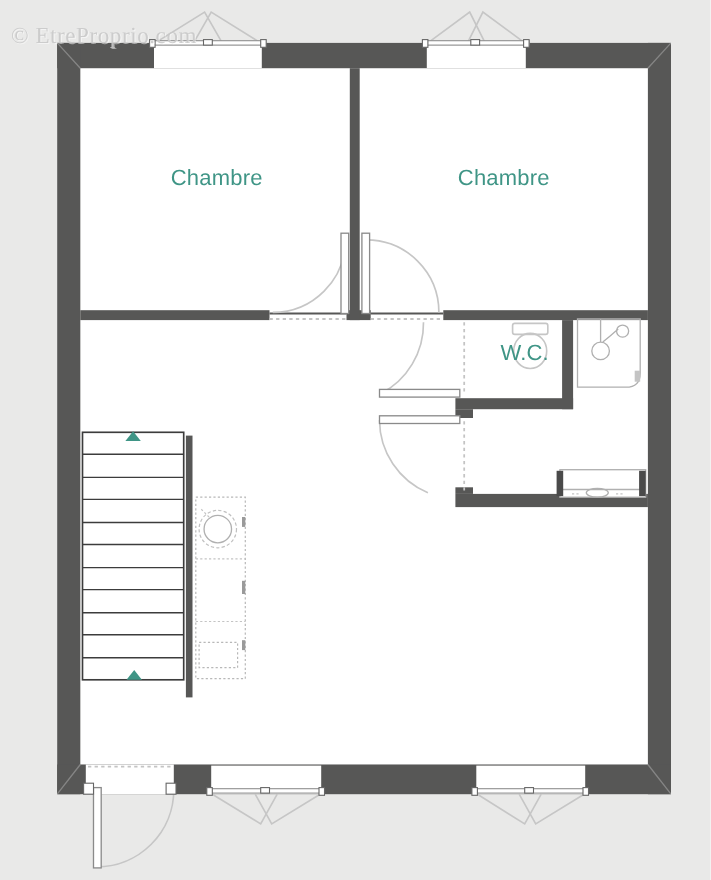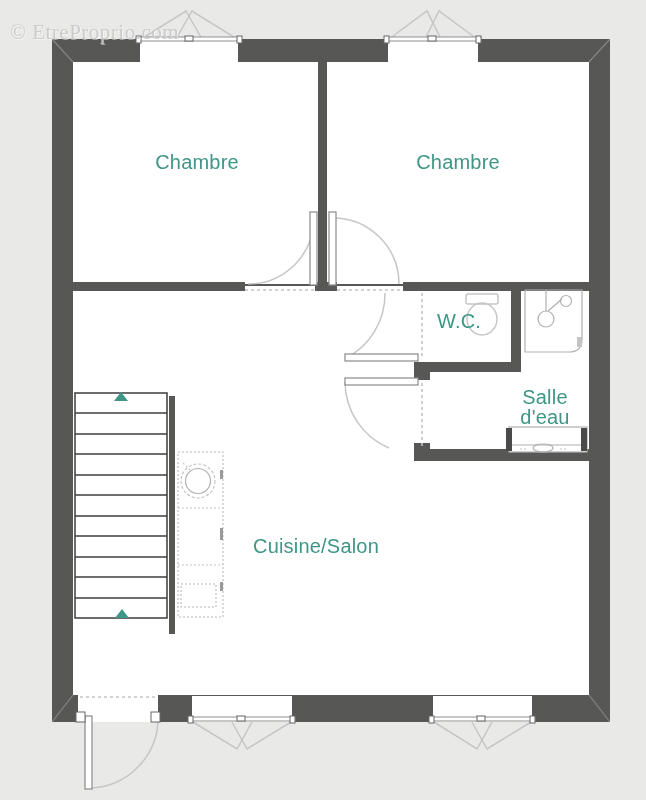--- a/index.html
+++ b/index.html
@@ -206,19 +206,17 @@
       <rect class="capdark" x="506" y="428" width="6" height="23"></rect>
       <rect class="capdark" x="581" y="428" width="6" height="23"></rect>
       <ellipse class="fixline2" cx="543" cy="448" rx="10" ry="4"></ellipse>
       <line class="dotline2" x1="520" y1="449" x2="527" y2="449"></line>
       <line class="dotline2" x1="560" y1="449" x2="567" y2="449"></line>
     </g>
   </svg>
 
   <div class="room-label" style="left:127px;top:152px;width:140px;">Chambre</div>
   <div class="room-label" style="left:388px;top:152px;width:140px;">Chambre</div>
-  <div class="room-label" style="left:424px;top:311px;width:70px;">W.C.</div>
-  <div class="room-label" style="left:509px;top:387px;width:72px;">Salle d'eau</div>
-  <div class="room-label" style="left:236px;top:536px;width:160px;">Cuisine/Salon</div>
+  <div class="room-label" style="left:442px;top:311px;width:70px;">W.C.</div>
 
   <div class="watermark">© EtreProprio.com</div>
 
 </div>
 
 </body></html>

